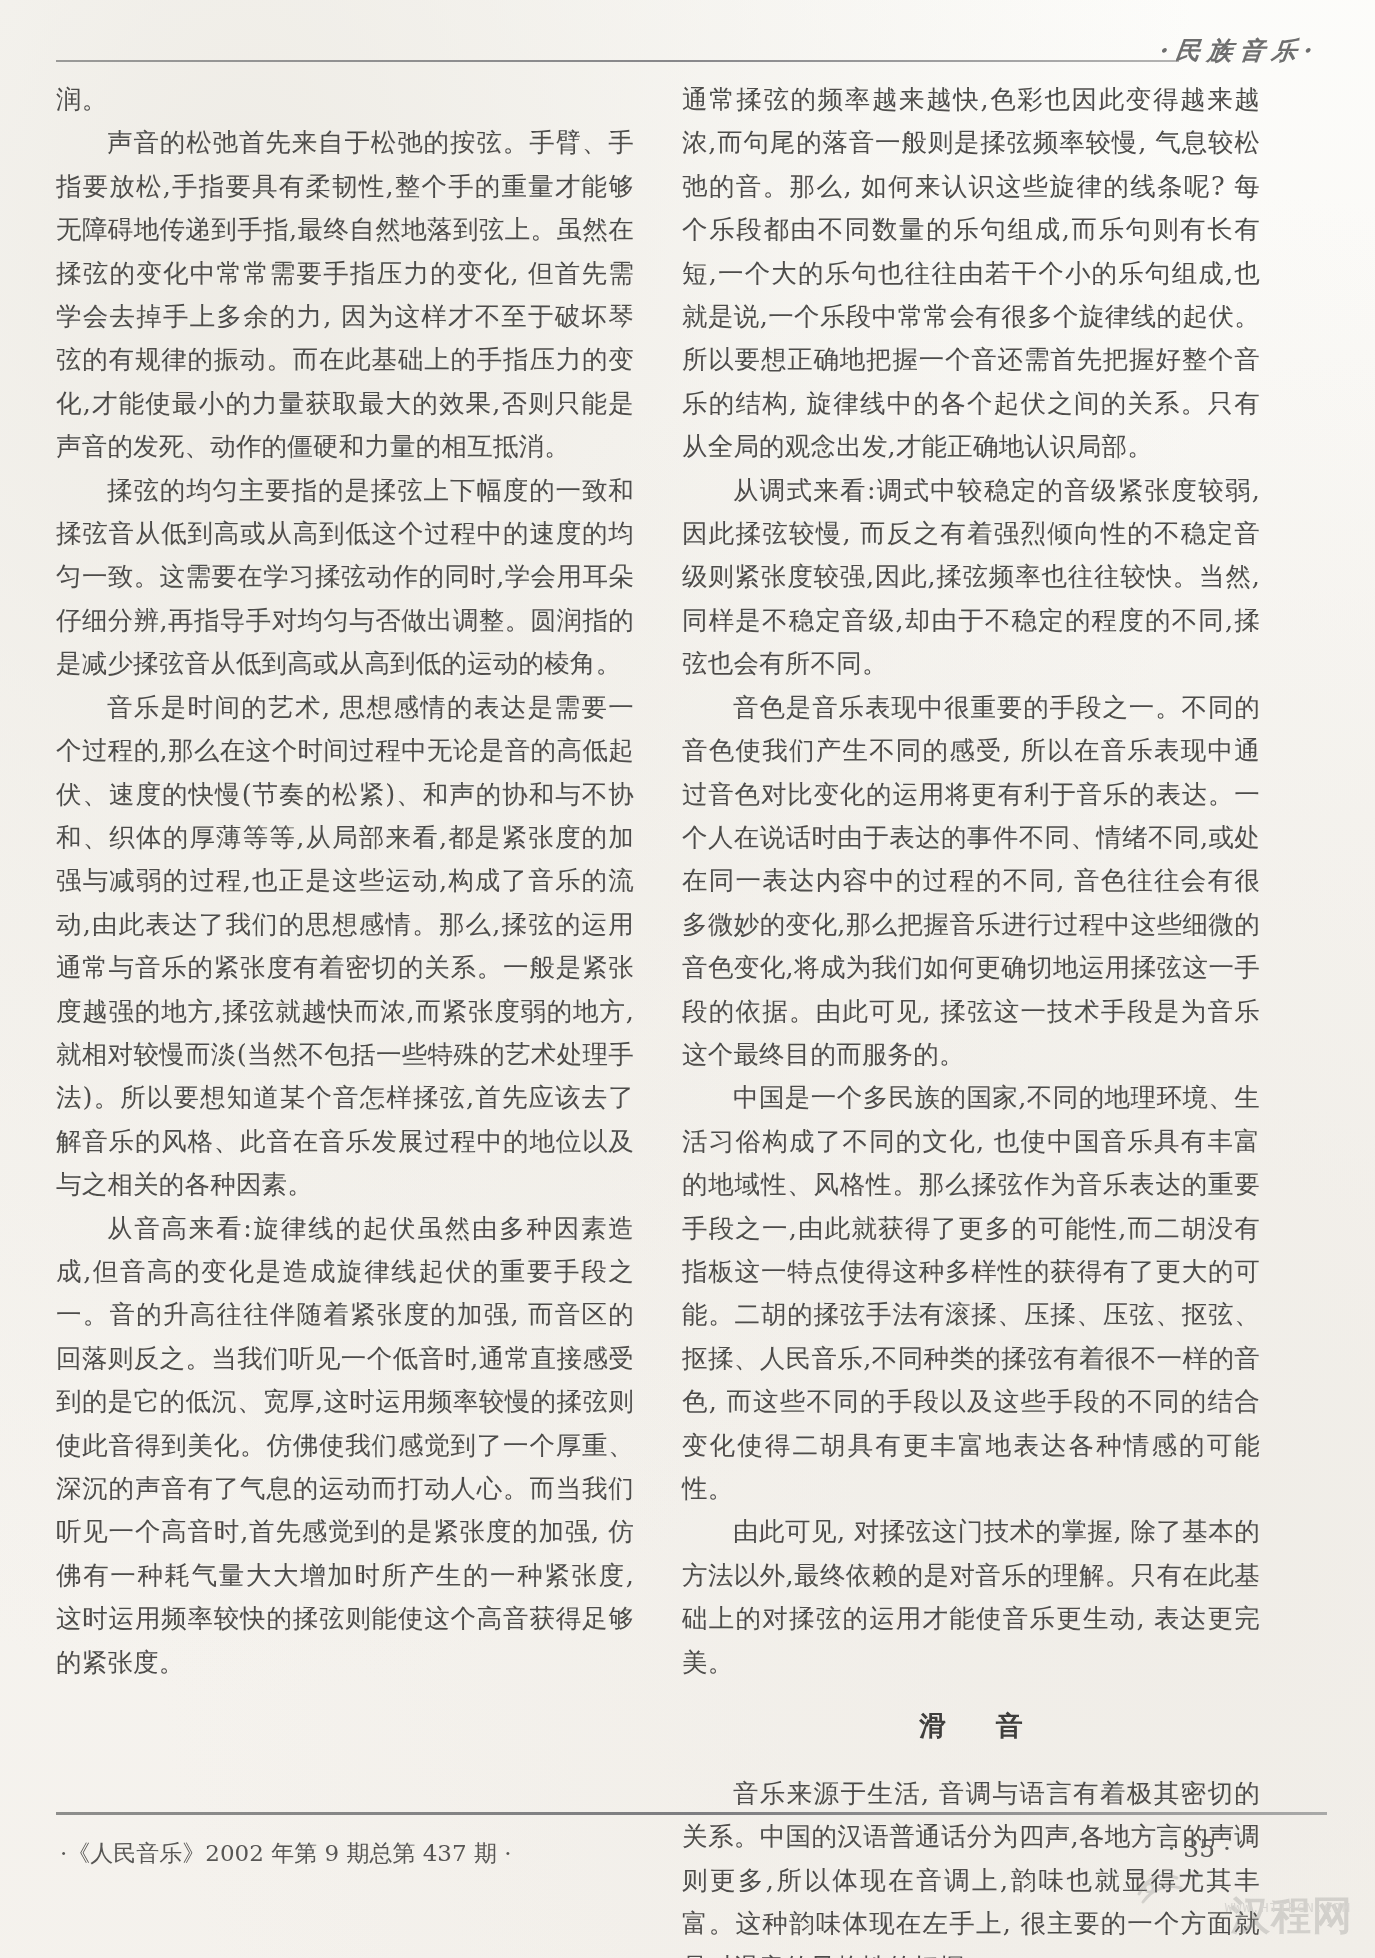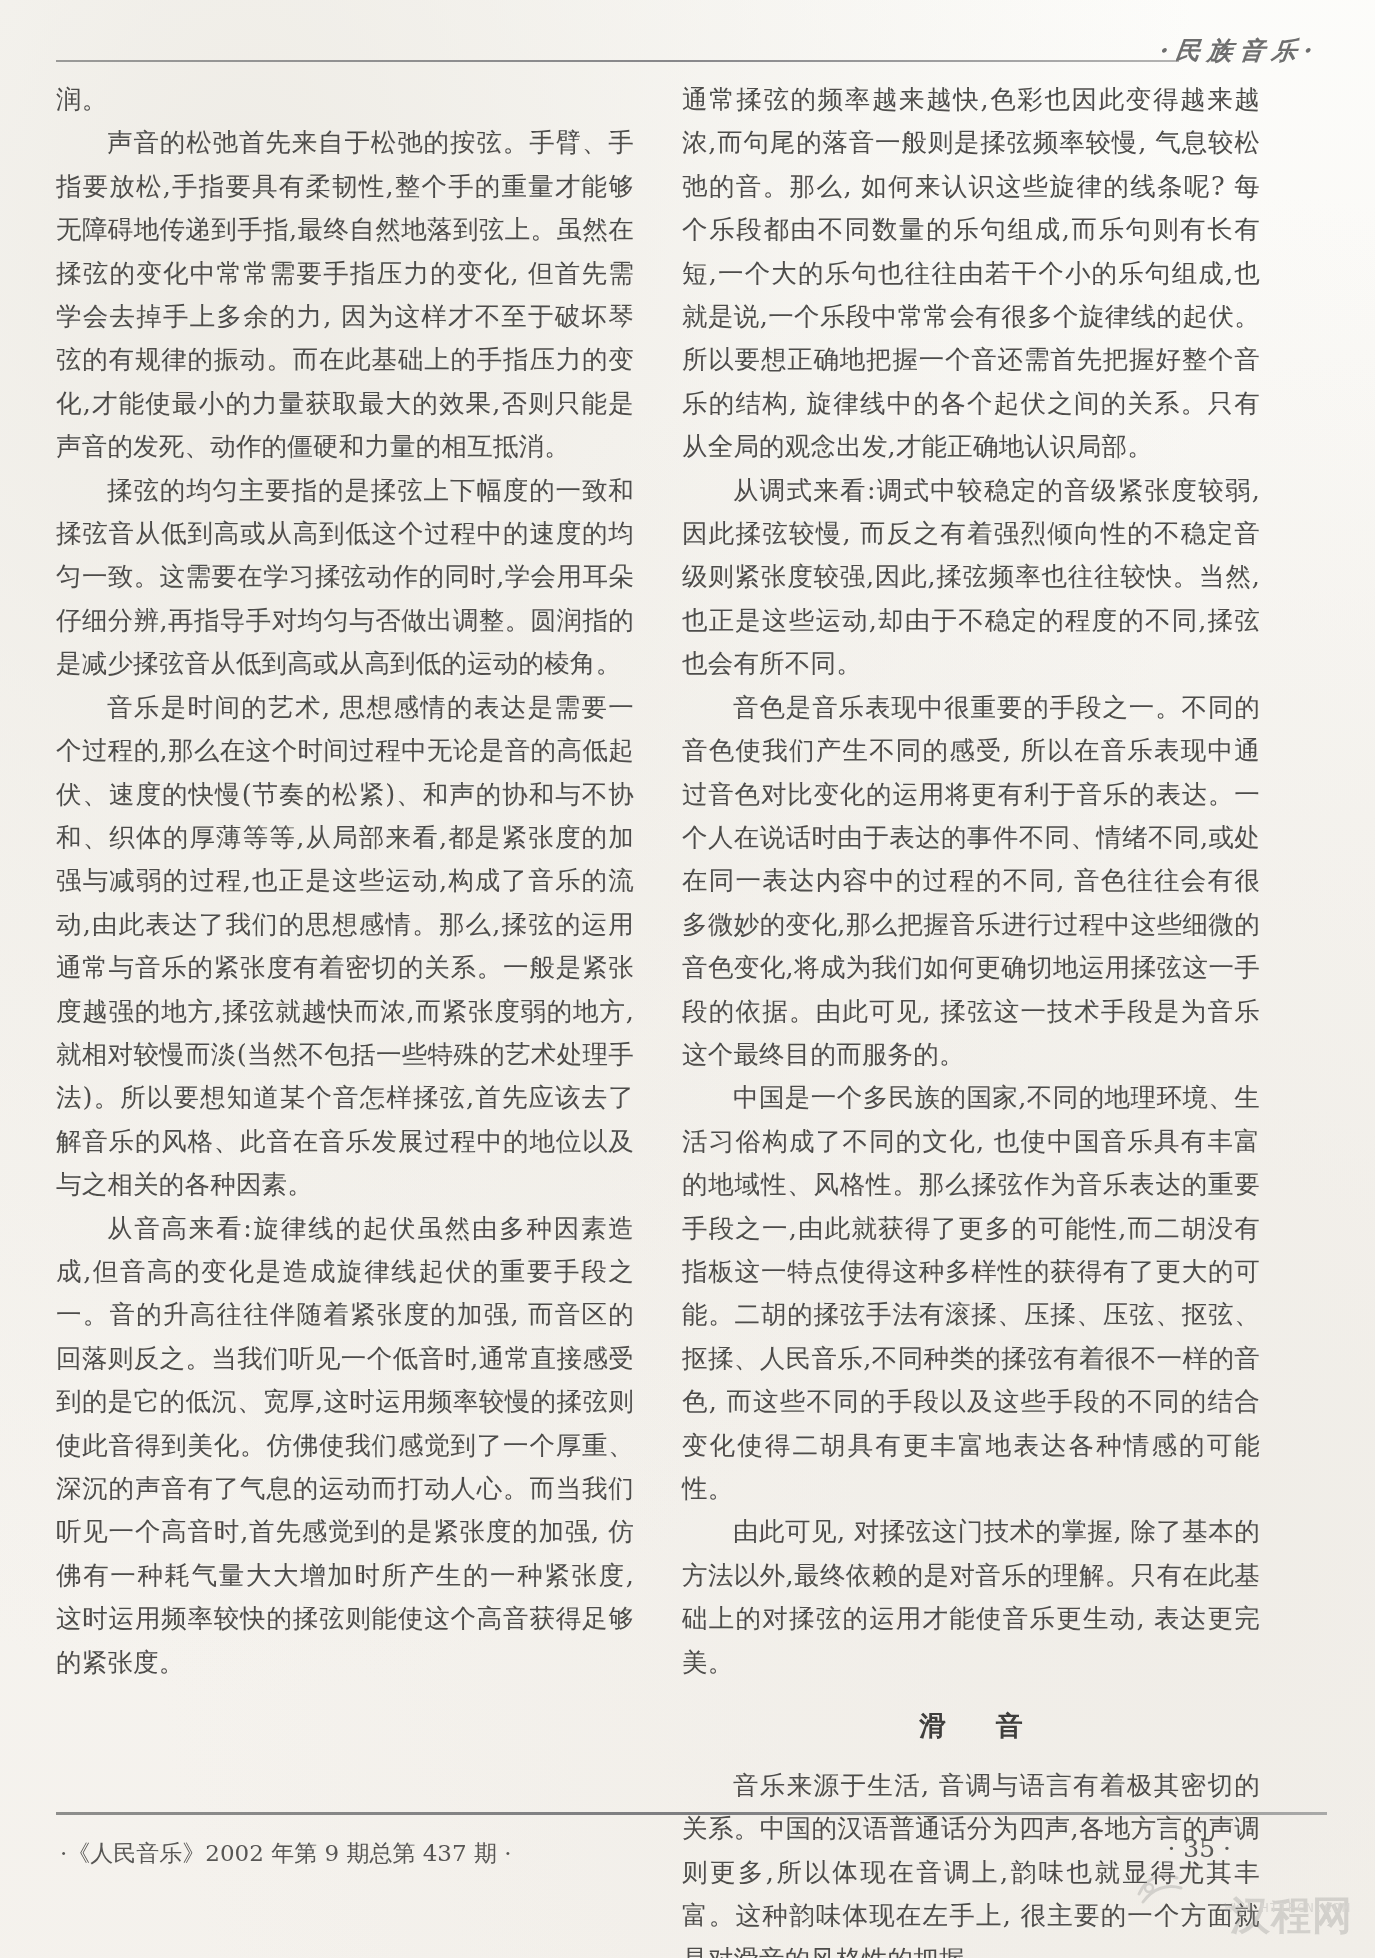--- a/index.html
+++ b/index.html
@@ -54,21 +54,21 @@
     text-align:justify;
     text-justify:inter-character;
     letter-spacing:.2px;
     text-indent:2em;
     -webkit-font-smoothing:none;
   }
   p.para.noindent{text-indent:0;}
 
   
   .section-heading{
-    margin:24px 0 20px 0;
+    margin:24px 0 28px 0;
     text-align:center;
     font-family:"DejaVu Serif","Liberation Serif",serif;
     font-size:27px;font-weight:700;
     letter-spacing:20px;
     text-indent:20px;
     color:#3f3e3c;
   }
 
   
   .footer{
@@ -126,21 +126,21 @@
       <p class="para noindent">润。</p>
       <p class="para">声音的松弛首先来自于松弛的按弦。手臂、手指要放松,手指要具有柔韧性,整个手的重量才能够无障碍地传递到手指,最终自然地落到弦上。虽然在揉弦的变化中常常需要手指压力的变化, 但首先需学会去掉手上多余的力, 因为这样才不至于破坏琴弦的有规律的振动。而在此基础上的手指压力的变化,才能使最小的力量获取最大的效果,否则只能是声音的发死、动作的僵硬和力量的相互抵消。</p>
       <p class="para">揉弦的均匀主要指的是揉弦上下幅度的一致和揉弦音从低到高或从高到低这个过程中的速度的均匀一致。这需要在学习揉弦动作的同时,学会用耳朵仔细分辨,再指导手对均匀与否做出调整。圆润指的是减少揉弦音从低到高或从高到低的运动的棱角。</p>
       <p class="para">音乐是时间的艺术, 思想感情的表达是需要一个过程的,那么在这个时间过程中无论是音的高低起伏、速度的快慢(节奏的松紧)、和声的协和与不协和、织体的厚薄等等,从局部来看,都是紧张度的加强与减弱的过程,也正是这些运动,构成了音乐的流动,由此表达了我们的思想感情。那么,揉弦的运用通常与音乐的紧张度有着密切的关系。一般是紧张度越强的地方,揉弦就越快而浓,而紧张度弱的地方,就相对较慢而淡(当然不包括一些特殊的艺术处理手法)。所以要想知道某个音怎样揉弦,首先应该去了解音乐的风格、此音在音乐发展过程中的地位以及与之相关的各种因素。</p>
       <p class="para">从音高来看:旋律线的起伏虽然由多种因素造成,但音高的变化是造成旋律线起伏的重要手段之一。音的升高往往伴随着紧张度的加强, 而音区的回落则反之。当我们听见一个低音时,通常直接感受到的是它的低沉、宽厚,这时运用频率较慢的揉弦则使此音得到美化。仿佛使我们感觉到了一个厚重、深沉的声音有了气息的运动而打动人心。而当我们听见一个高音时,首先感觉到的是紧张度的加强, 仿佛有一种耗气量大大增加时所产生的一种紧张度, 这时运用频率较快的揉弦则能使这个高音获得足够的紧张度。</p>
 
     </div>
 
     <div class="col">
       <p class="para noindent">通常揉弦的频率越来越快,色彩也因此变得越来越浓,而句尾的落音一般则是揉弦频率较慢, 气息较松弛的音。那么, 如何来认识这些旋律的线条呢? 每个乐段都由不同数量的乐句组成,而乐句则有长有短,一个大的乐句也往往由若干个小的乐句组成,也就是说,一个乐段中常常会有很多个旋律线的起伏。所以要想正确地把握一个音还需首先把握好整个音乐的结构, 旋律线中的各个起伏之间的关系。只有从全局的观念出发,才能正确地认识局部。</p>
-      <p class="para">从调式来看:调式中较稳定的音级紧张度较弱,因此揉弦较慢, 而反之有着强烈倾向性的不稳定音级则紧张度较强,因此,揉弦频率也往往较快。当然,也正是这些运动,却由于不稳定的程度的不同,揉弦也会有所不同。</p>
+      <p class="para">从调式来看:调式中较稳定的音级紧张度较弱,因此揉弦较慢, 而反之有着强烈倾向性的不稳定音级则紧张度较强,因此,揉弦频率也往往较快。当然,同样是不稳定音级,却由于不稳定的程度的不同,揉弦也会有所不同。</p>
       <p class="para">音色是音乐表现中很重要的手段之一。不同的音色使我们产生不同的感受, 所以在音乐表现中通过音色对比变化的运用将更有利于音乐的表达。一个人在说话时由于表达的事件不同、情绪不同,或处在同一表达内容中的过程的不同, 音色往往会有很多微妙的变化,那么把握音乐进行过程中这些细微的音色变化,将成为我们如何更确切地运用揉弦这一手段的依据。由此可见, 揉弦这一技术手段是为音乐这个最终目的而服务的。</p>
       <p class="para">中国是一个多民族的国家,不同的地理环境、生活习俗构成了不同的文化, 也使中国音乐具有丰富的地域性、风格性。那么揉弦作为音乐表达的重要手段之一,由此就获得了更多的可能性,而二胡没有指板这一特点使得这种多样性的获得有了更大的可能。二胡的揉弦手法有滚揉、压揉、压弦、抠弦、抠揉、人民音乐,不同种类的揉弦有着很不一样的音色, 而这些不同的手段以及这些手段的不同的结合变化使得二胡具有更丰富地表达各种情感的可能性。</p>
       <p class="para">由此可见, 对揉弦这门技术的掌握, 除了基本的方法以外,最终依赖的是对音乐的理解。只有在此基础上的对揉弦的运用才能使音乐更生动, 表达更完美。</p>
 
       <h2 class="section-heading">滑  音</h2>
 
       <p class="para">音乐来源于生活, 音调与语言有着极其密切的关系。中国的汉语普通话分为四声,各地方言的声调则更多,所以体现在音调上,韵味也就显得尤其丰富。这种韵味体现在左手上, 很主要的一个方面就是对滑音的风格性的把握。</p>
 
     </div>
 

